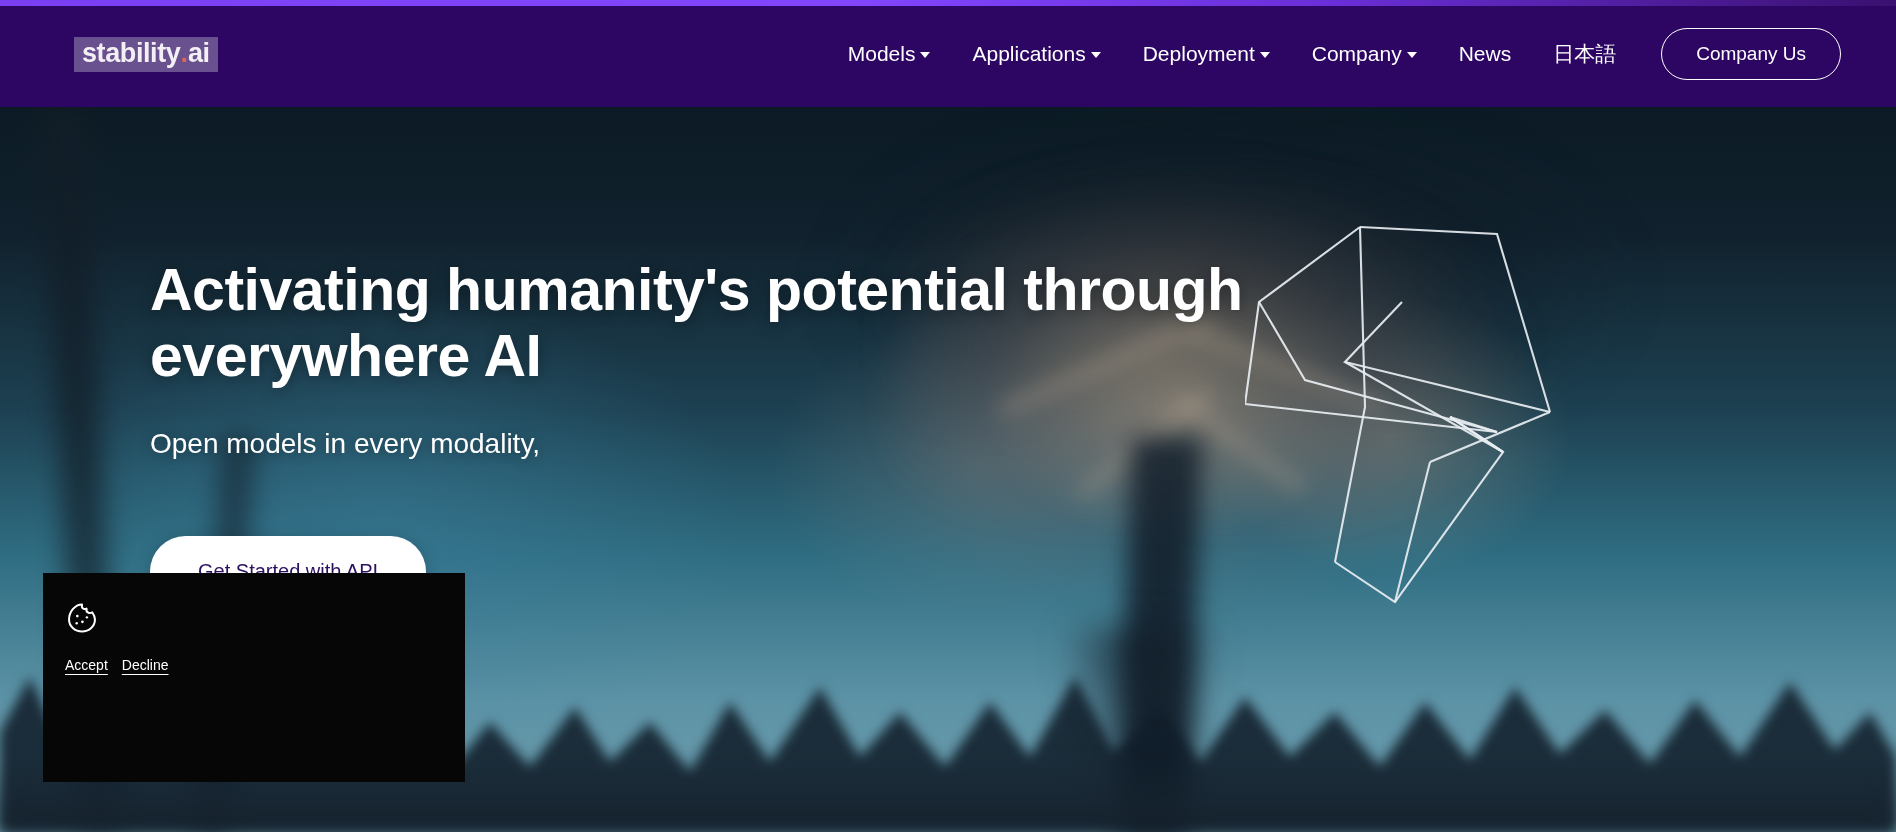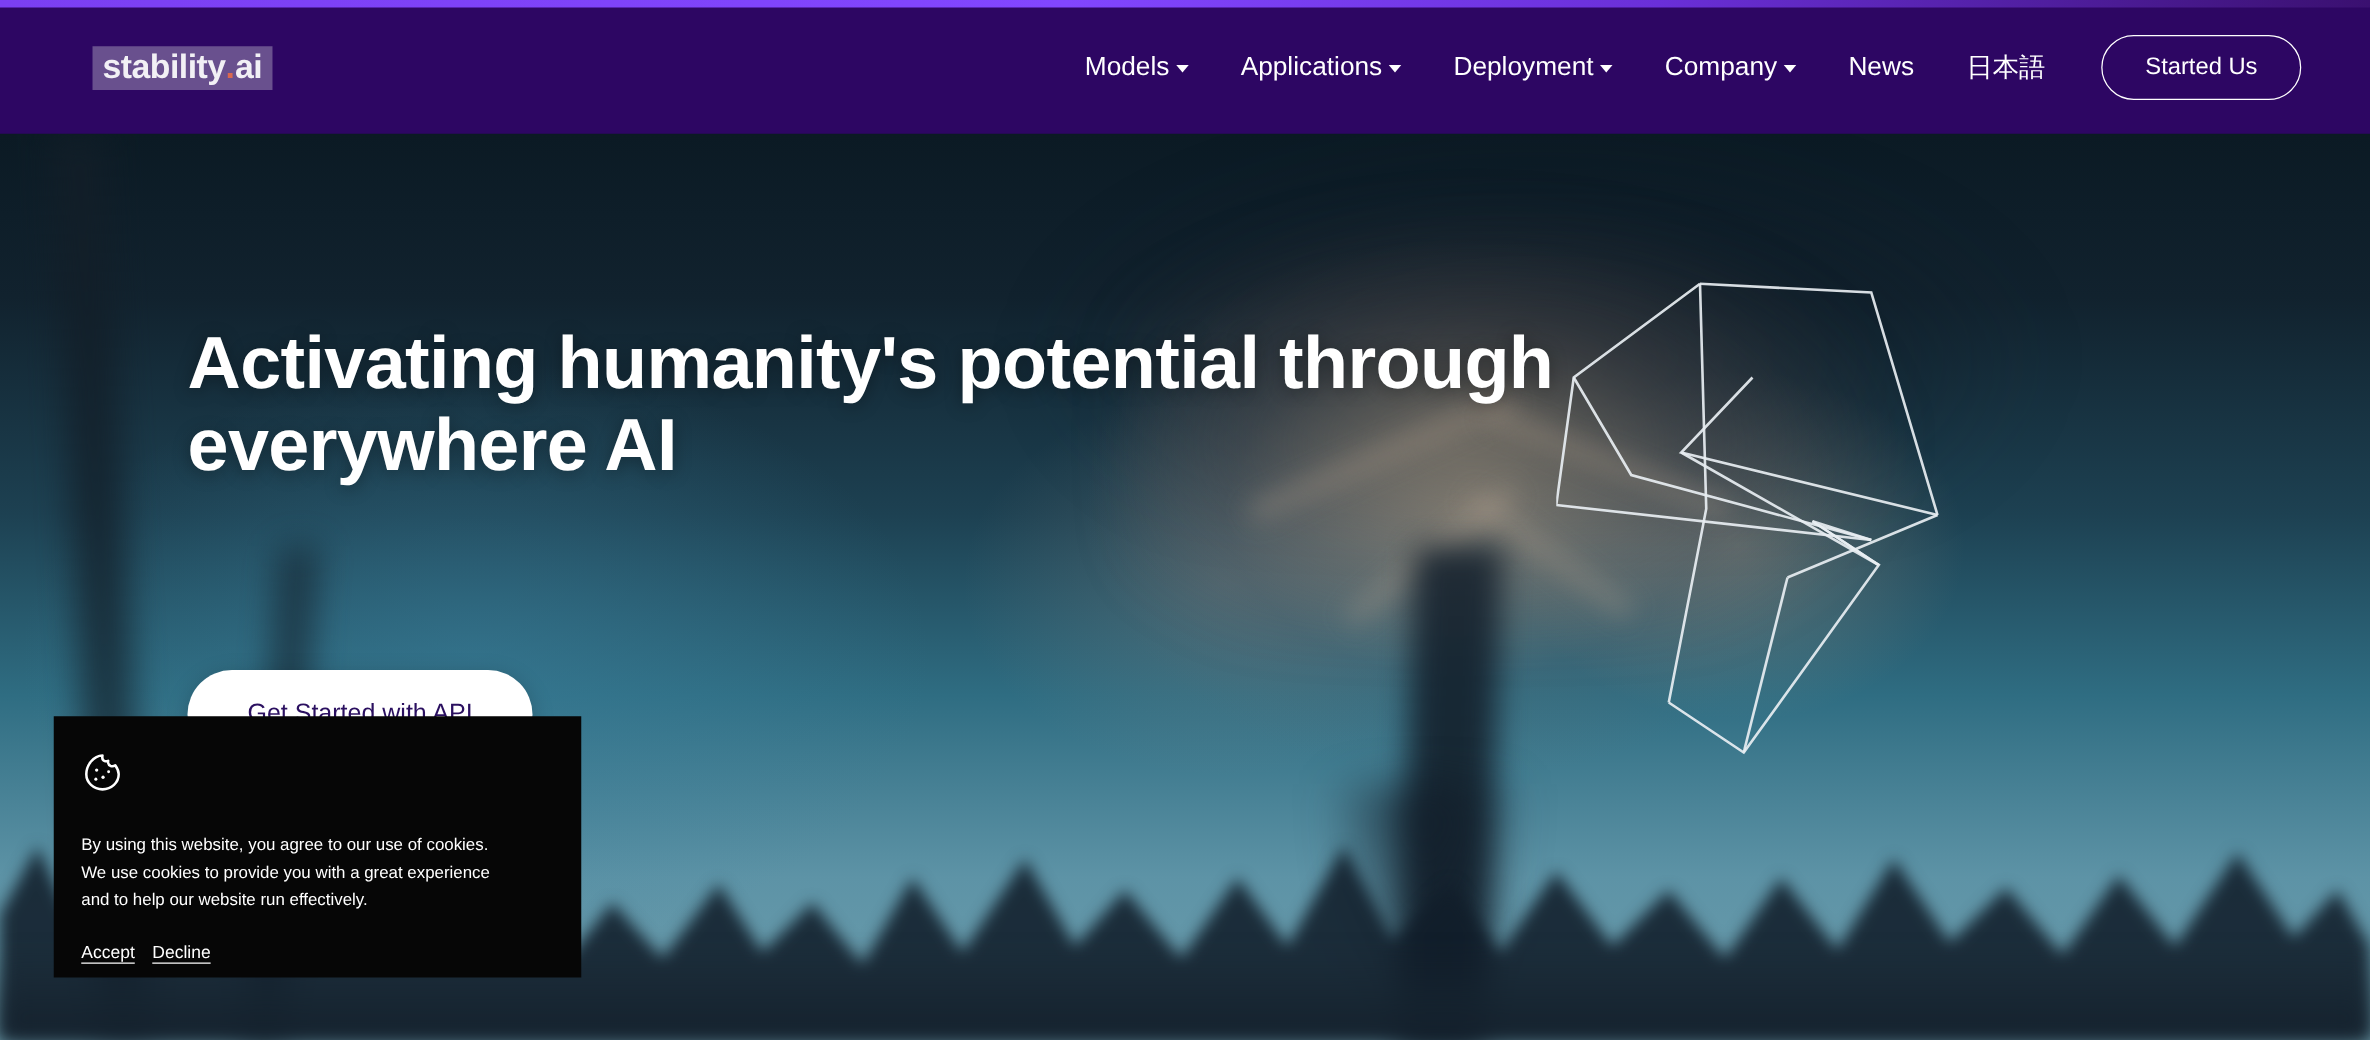--- a/index.html
+++ b/index.html
@@ -232,21 +232,21 @@
     </div>
 
     <div class="nav-item">
       <span>News</span>
     </div>
 
     <div class="nav-item">
       <span>日本語</span>
     </div>
 
-    <button id="contact-btn">Started Us</button>
+    <button id="contact-btn">Company Us</button>
 
   </nav>
 </header>
 
 <section id="hero">
 
   <div id="hero-bg"></div>
   <div id="canopy-dark"></div>
   <div id="canopy"></div>
   <div class="branch" style="left:990px;top:250px;width:230px;height:16px;transform:rotate(-24deg);"></div>
@@ -277,39 +277,34 @@
       <path d="M185,310 L305,260"></path>
     </g>
   </svg>
 
   <div id="hero-content">
     <h1 id="hero-title">
       <span>Activating humanity's potential through</span>
       <span>everywhere AI</span>
     </h1>
     <p id="hero-sub">
-      <br>
+      <span>Open models in every modality,</span><br>
     </p>
     <button id="cta-btn">Get Started with API</button>
   </div>
 
 </section>
 
 <div id="cookie-banner">
   <svg id="cookie-icon" viewBox="0 0 32 32">
     <path d="M16,3.2 C16,3.2 15.3,6.6 17.6,7.4 C19.0,7.9 20.3,7.2 20.3,7.2 C20.3,7.2 19.6,10.3 22.2,11.1 C24.0,11.6 25.6,10.6 25.6,10.6 C27.2,12.9 28.2,15.4 28.2,17.4 C28.2,23.6 22.8,28.7 16,28.7 C9.2,28.7 3.8,23.6 3.8,17.4 C3.8,10.6 9.2,3.2 16,3.2 Z" fill="none" stroke="#ffffff" stroke-width="1.9" stroke-linejoin="round"></path>
     <circle cx="11.6" cy="14.2" r="1.25" fill="#ffffff"></circle>
     <circle cx="16.4" cy="19.6" r="1.25" fill="#ffffff"></circle>
     <circle cx="11.0" cy="21.0" r="1.15" fill="#ffffff"></circle>
     <circle cx="20.6" cy="15.4" r="1.1" fill="#ffffff"></circle>
   </svg>
 
-  <div id="cookie-text">
-    <span>By using this website, you agree to our use of cookies.</span><br>
-    <span>We use cookies to provide you with a great experience</span><br>
-    <span>and to help our website run effectively.</span>
-  </div>
 
   <div id="cookie-actions">
     <span class="cookie-link">Accept</span>
     <span class="cookie-link">Decline</span>
   </div>
 </div>
 
 </body></html>

